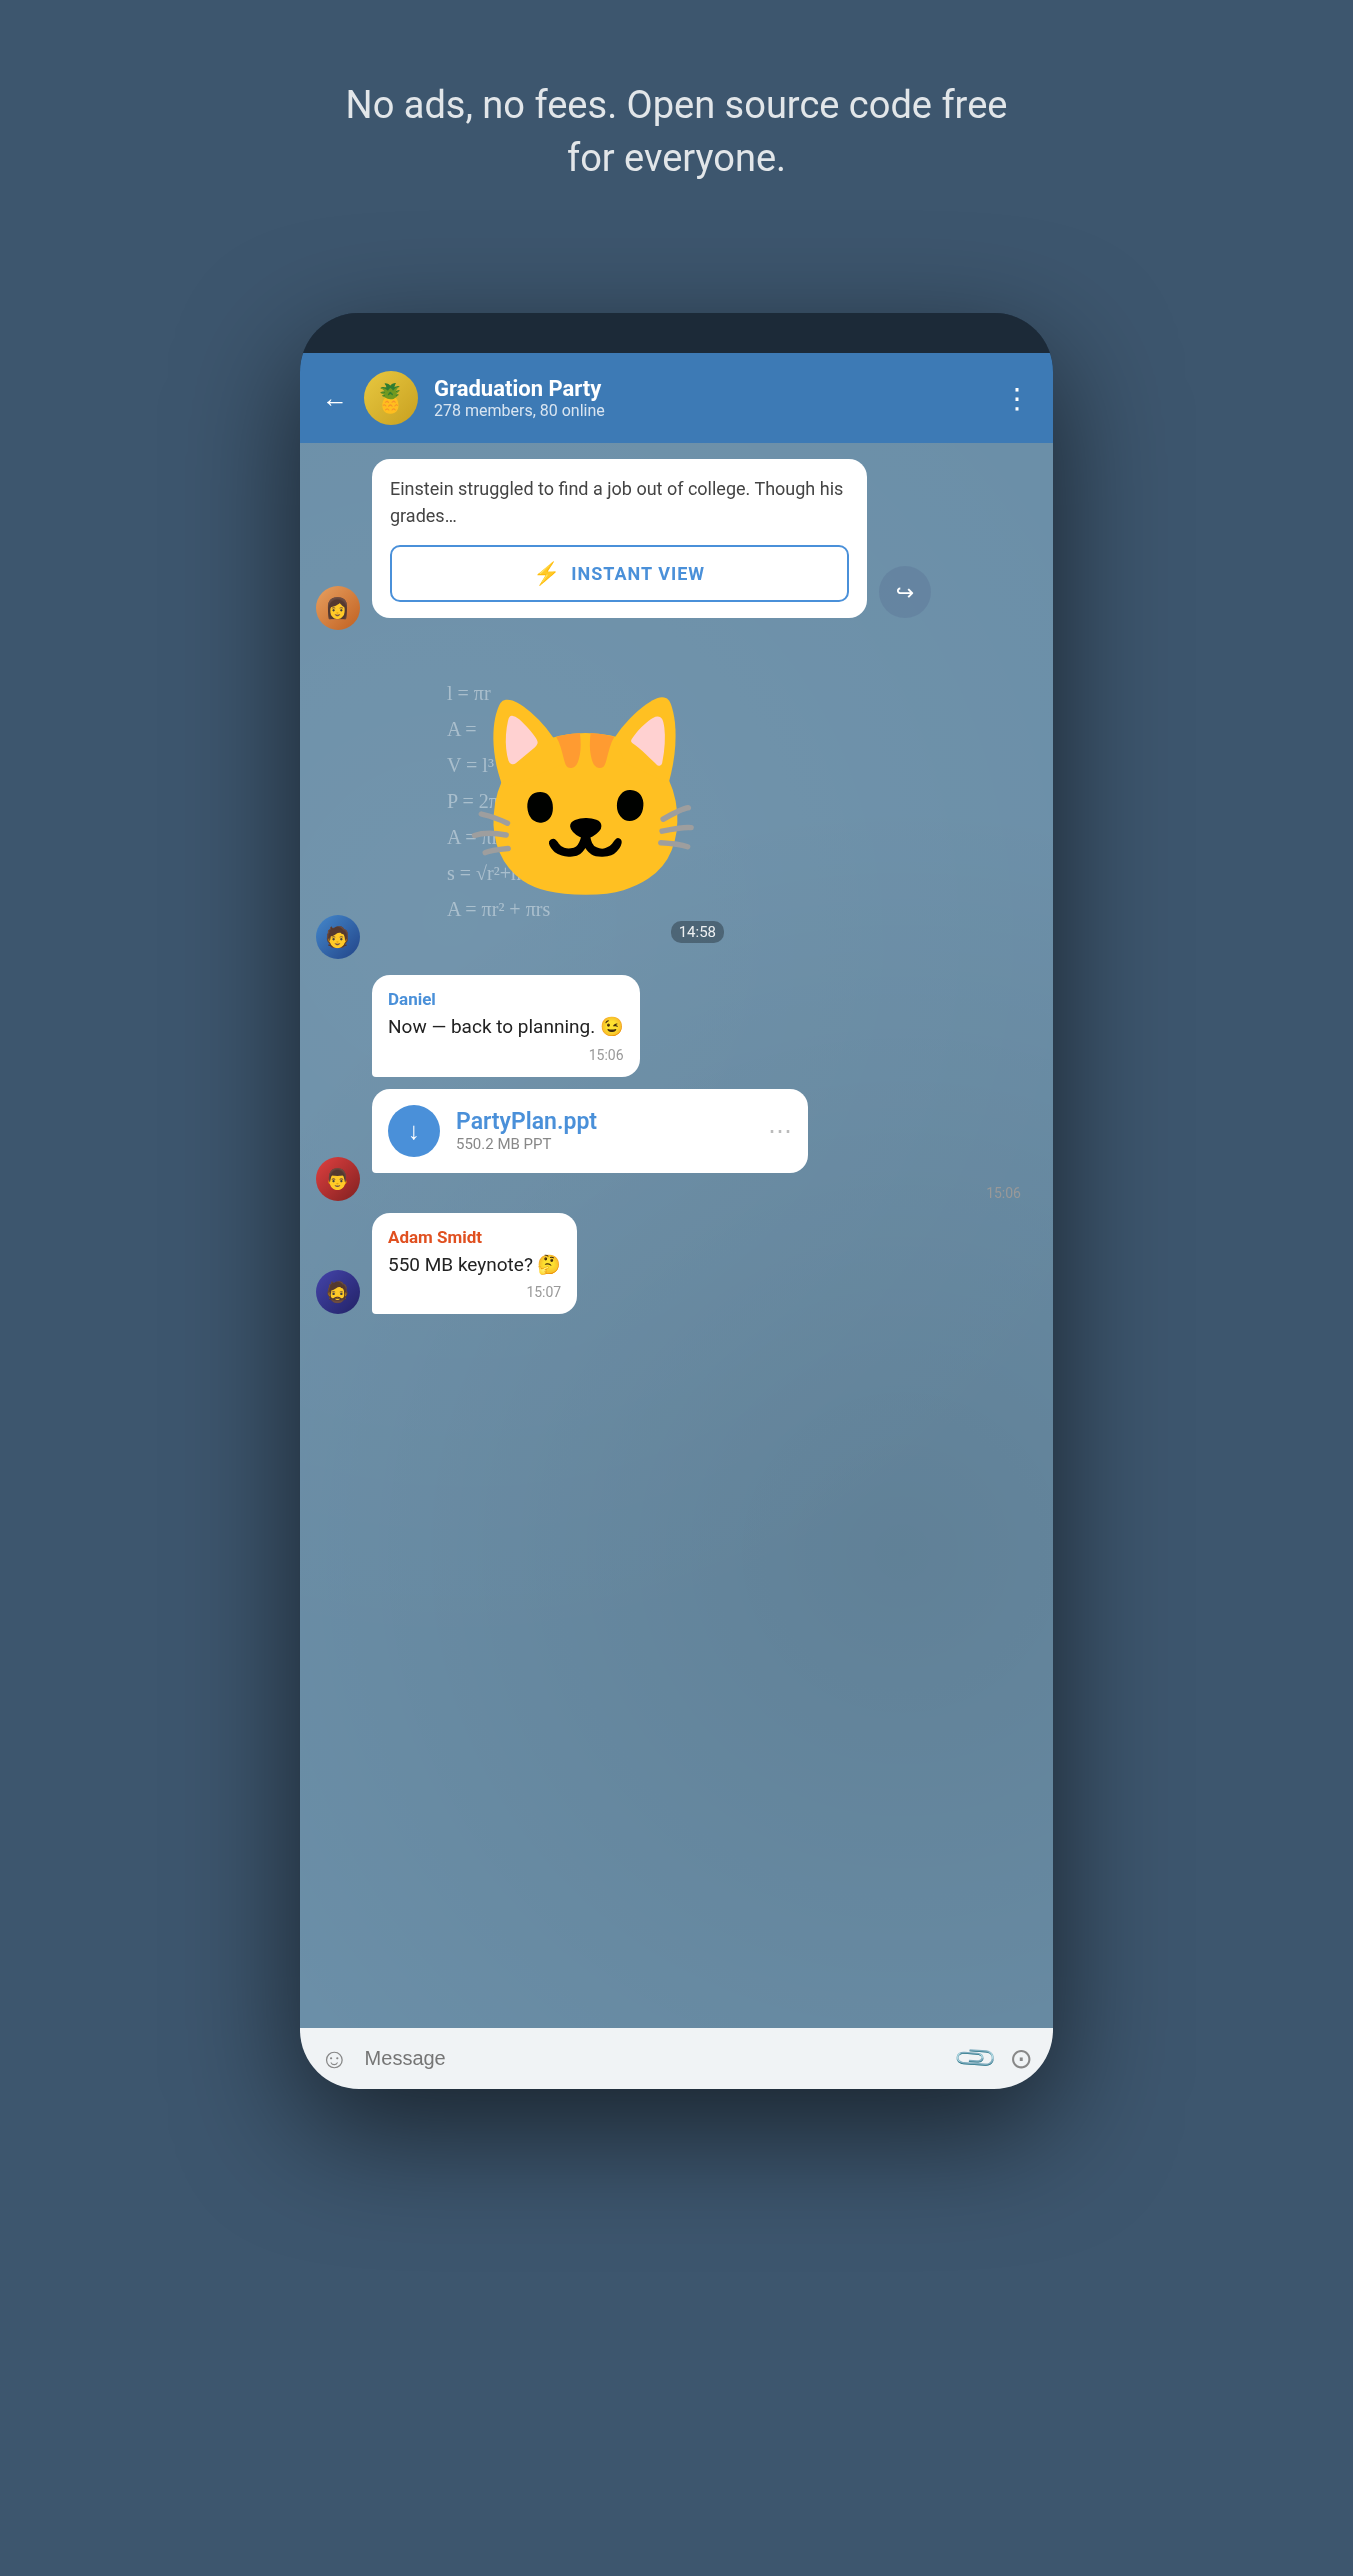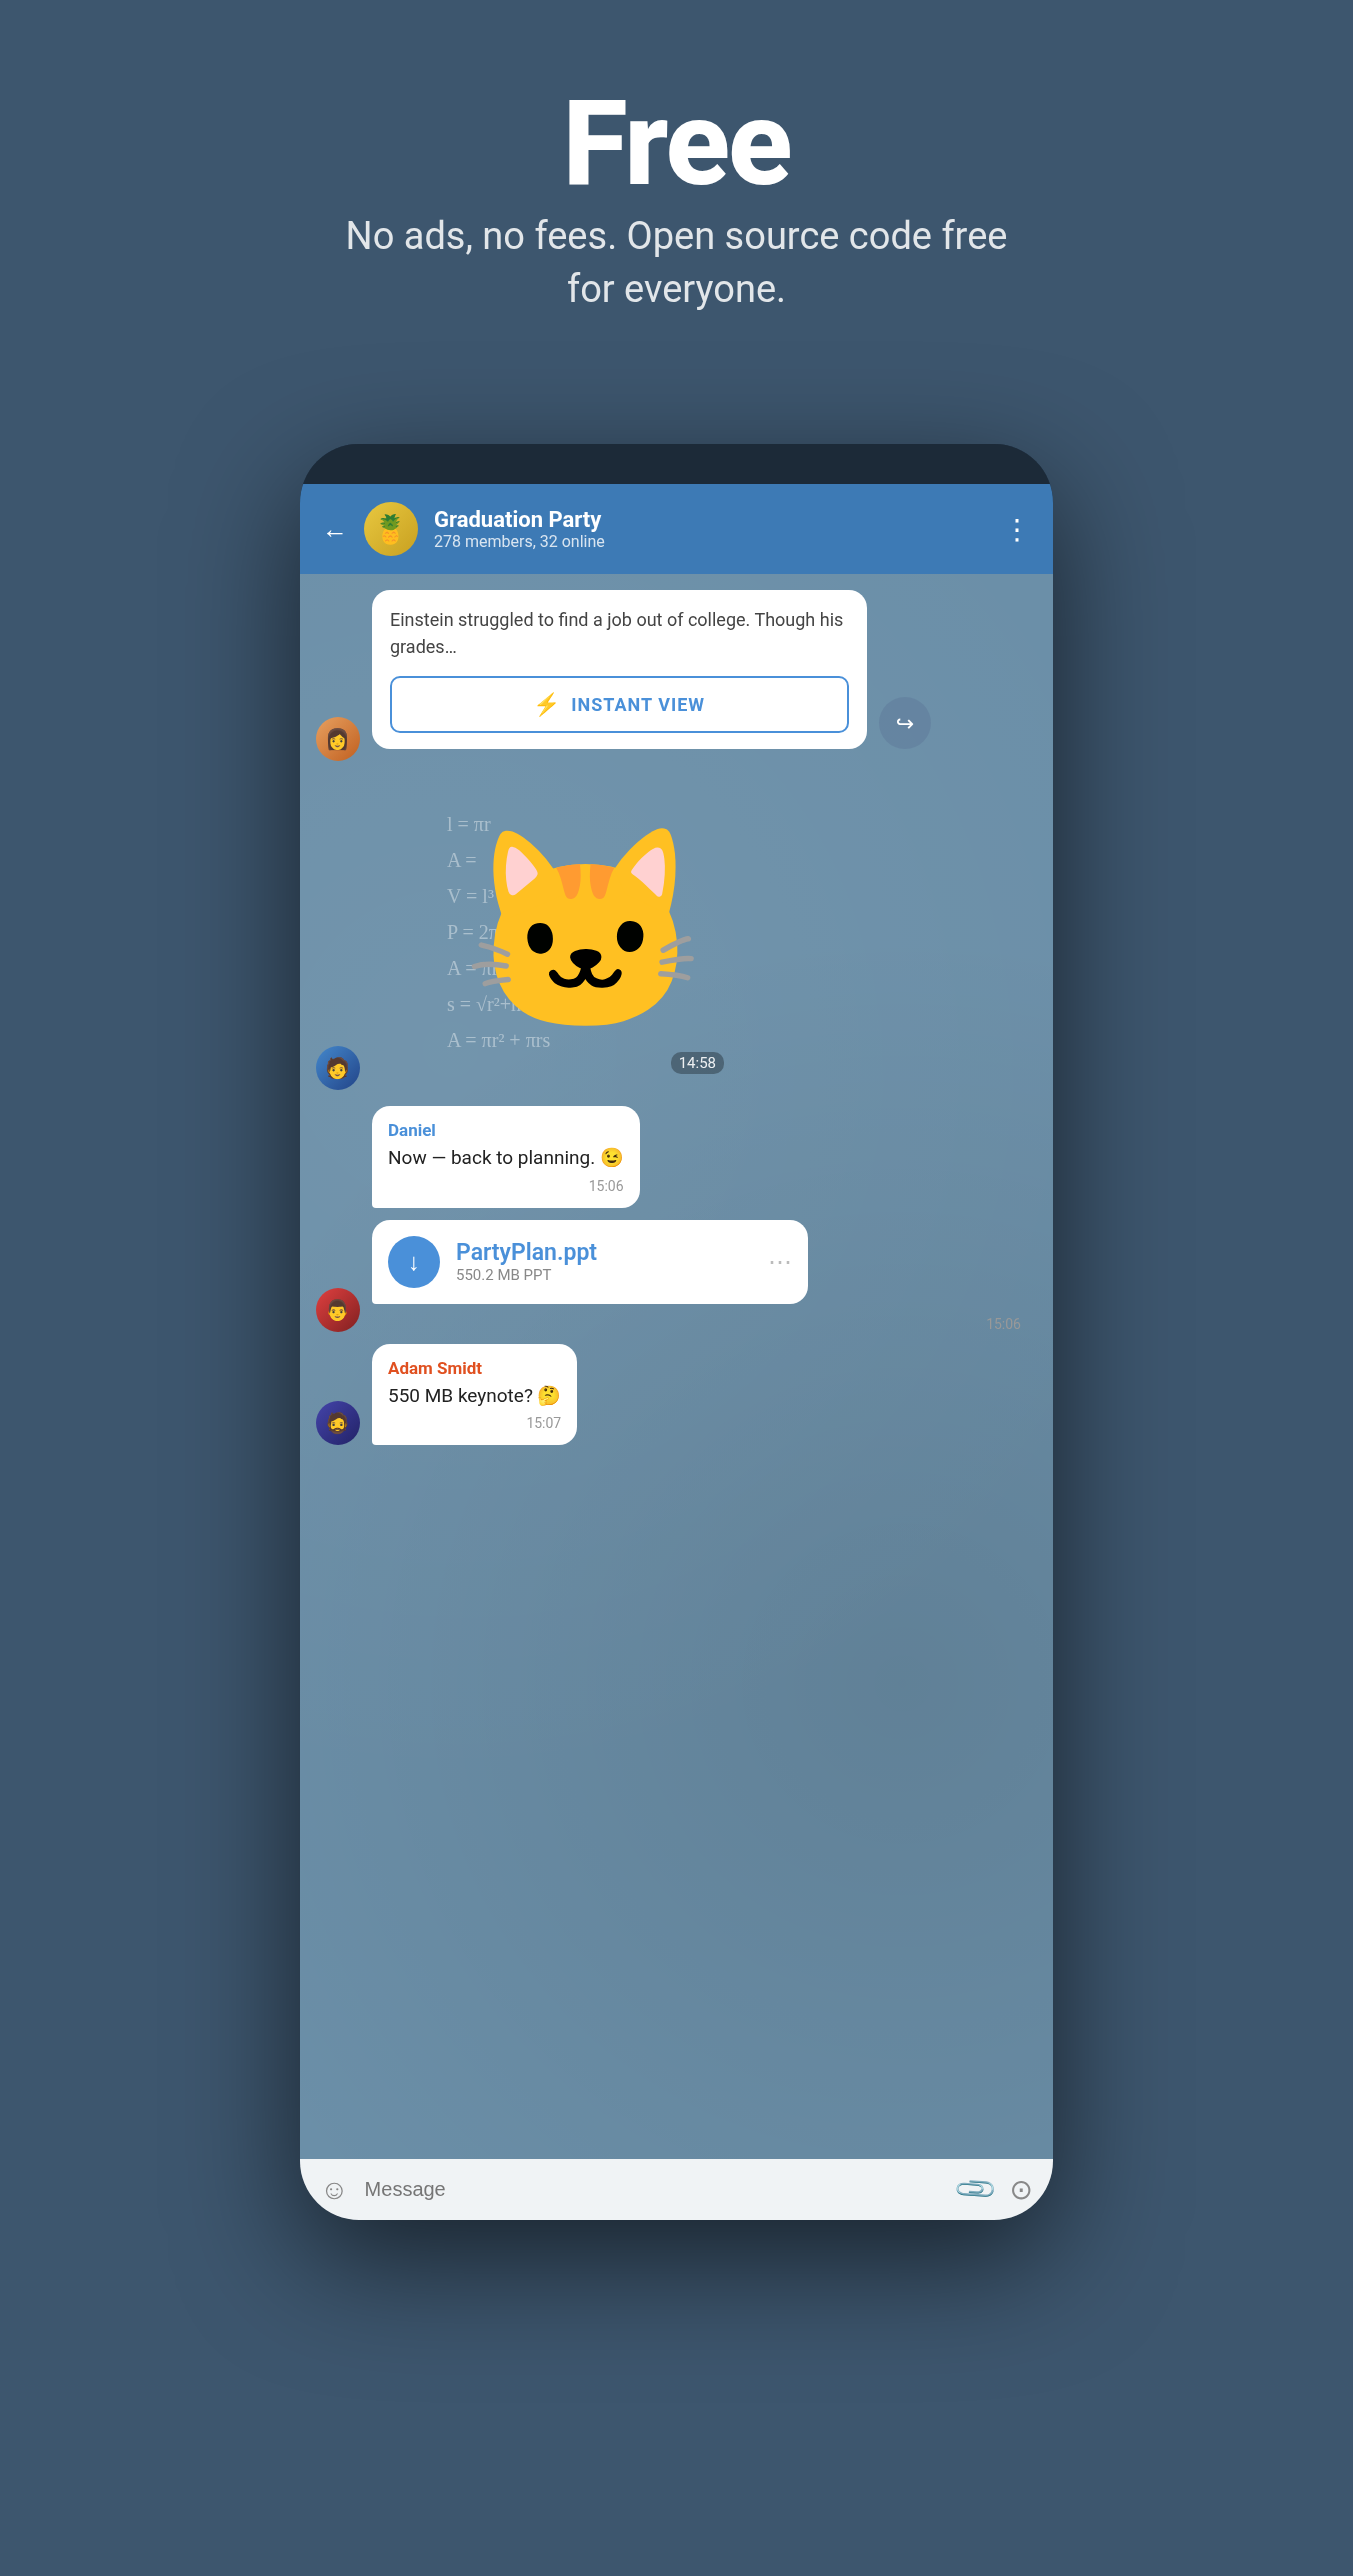--- a/index.html
+++ b/index.html
@@ -419,35 +419,34 @@
 
     .avatar-placeholder {
       width: 44px;
       flex-shrink: 0;
     }
   </style>
 </head>
 <body>
 
 <div class="hero-section">
-  <h1 class="hero-title">Free</h1>
   <p class="hero-subtitle">No ads, no fees. Open source code free for everyone.</p>
 </div>
 
 <div class="phone-wrapper">
   <div class="phone-frame">
 
     <div class="phone-topbar"></div>
 
     <div class="chat-header">
       <span class="back-arrow">←</span>
       <div class="chat-avatar">🍍</div>
       <div class="chat-info">
         <div class="chat-name">Graduation Party</div>
-        <div class="chat-members">278 members, 32 online</div>
+        <div class="chat-members">278 members, 80 online</div>
       </div>
       <span class="chat-more">⋮</span>
     </div>
 
     <div class="chat-body">
 
       <div class="article-row">
         <div class="avatar-placeholder">
           <div class="user-avatar avatar-img-1">👩</div>
         </div>

